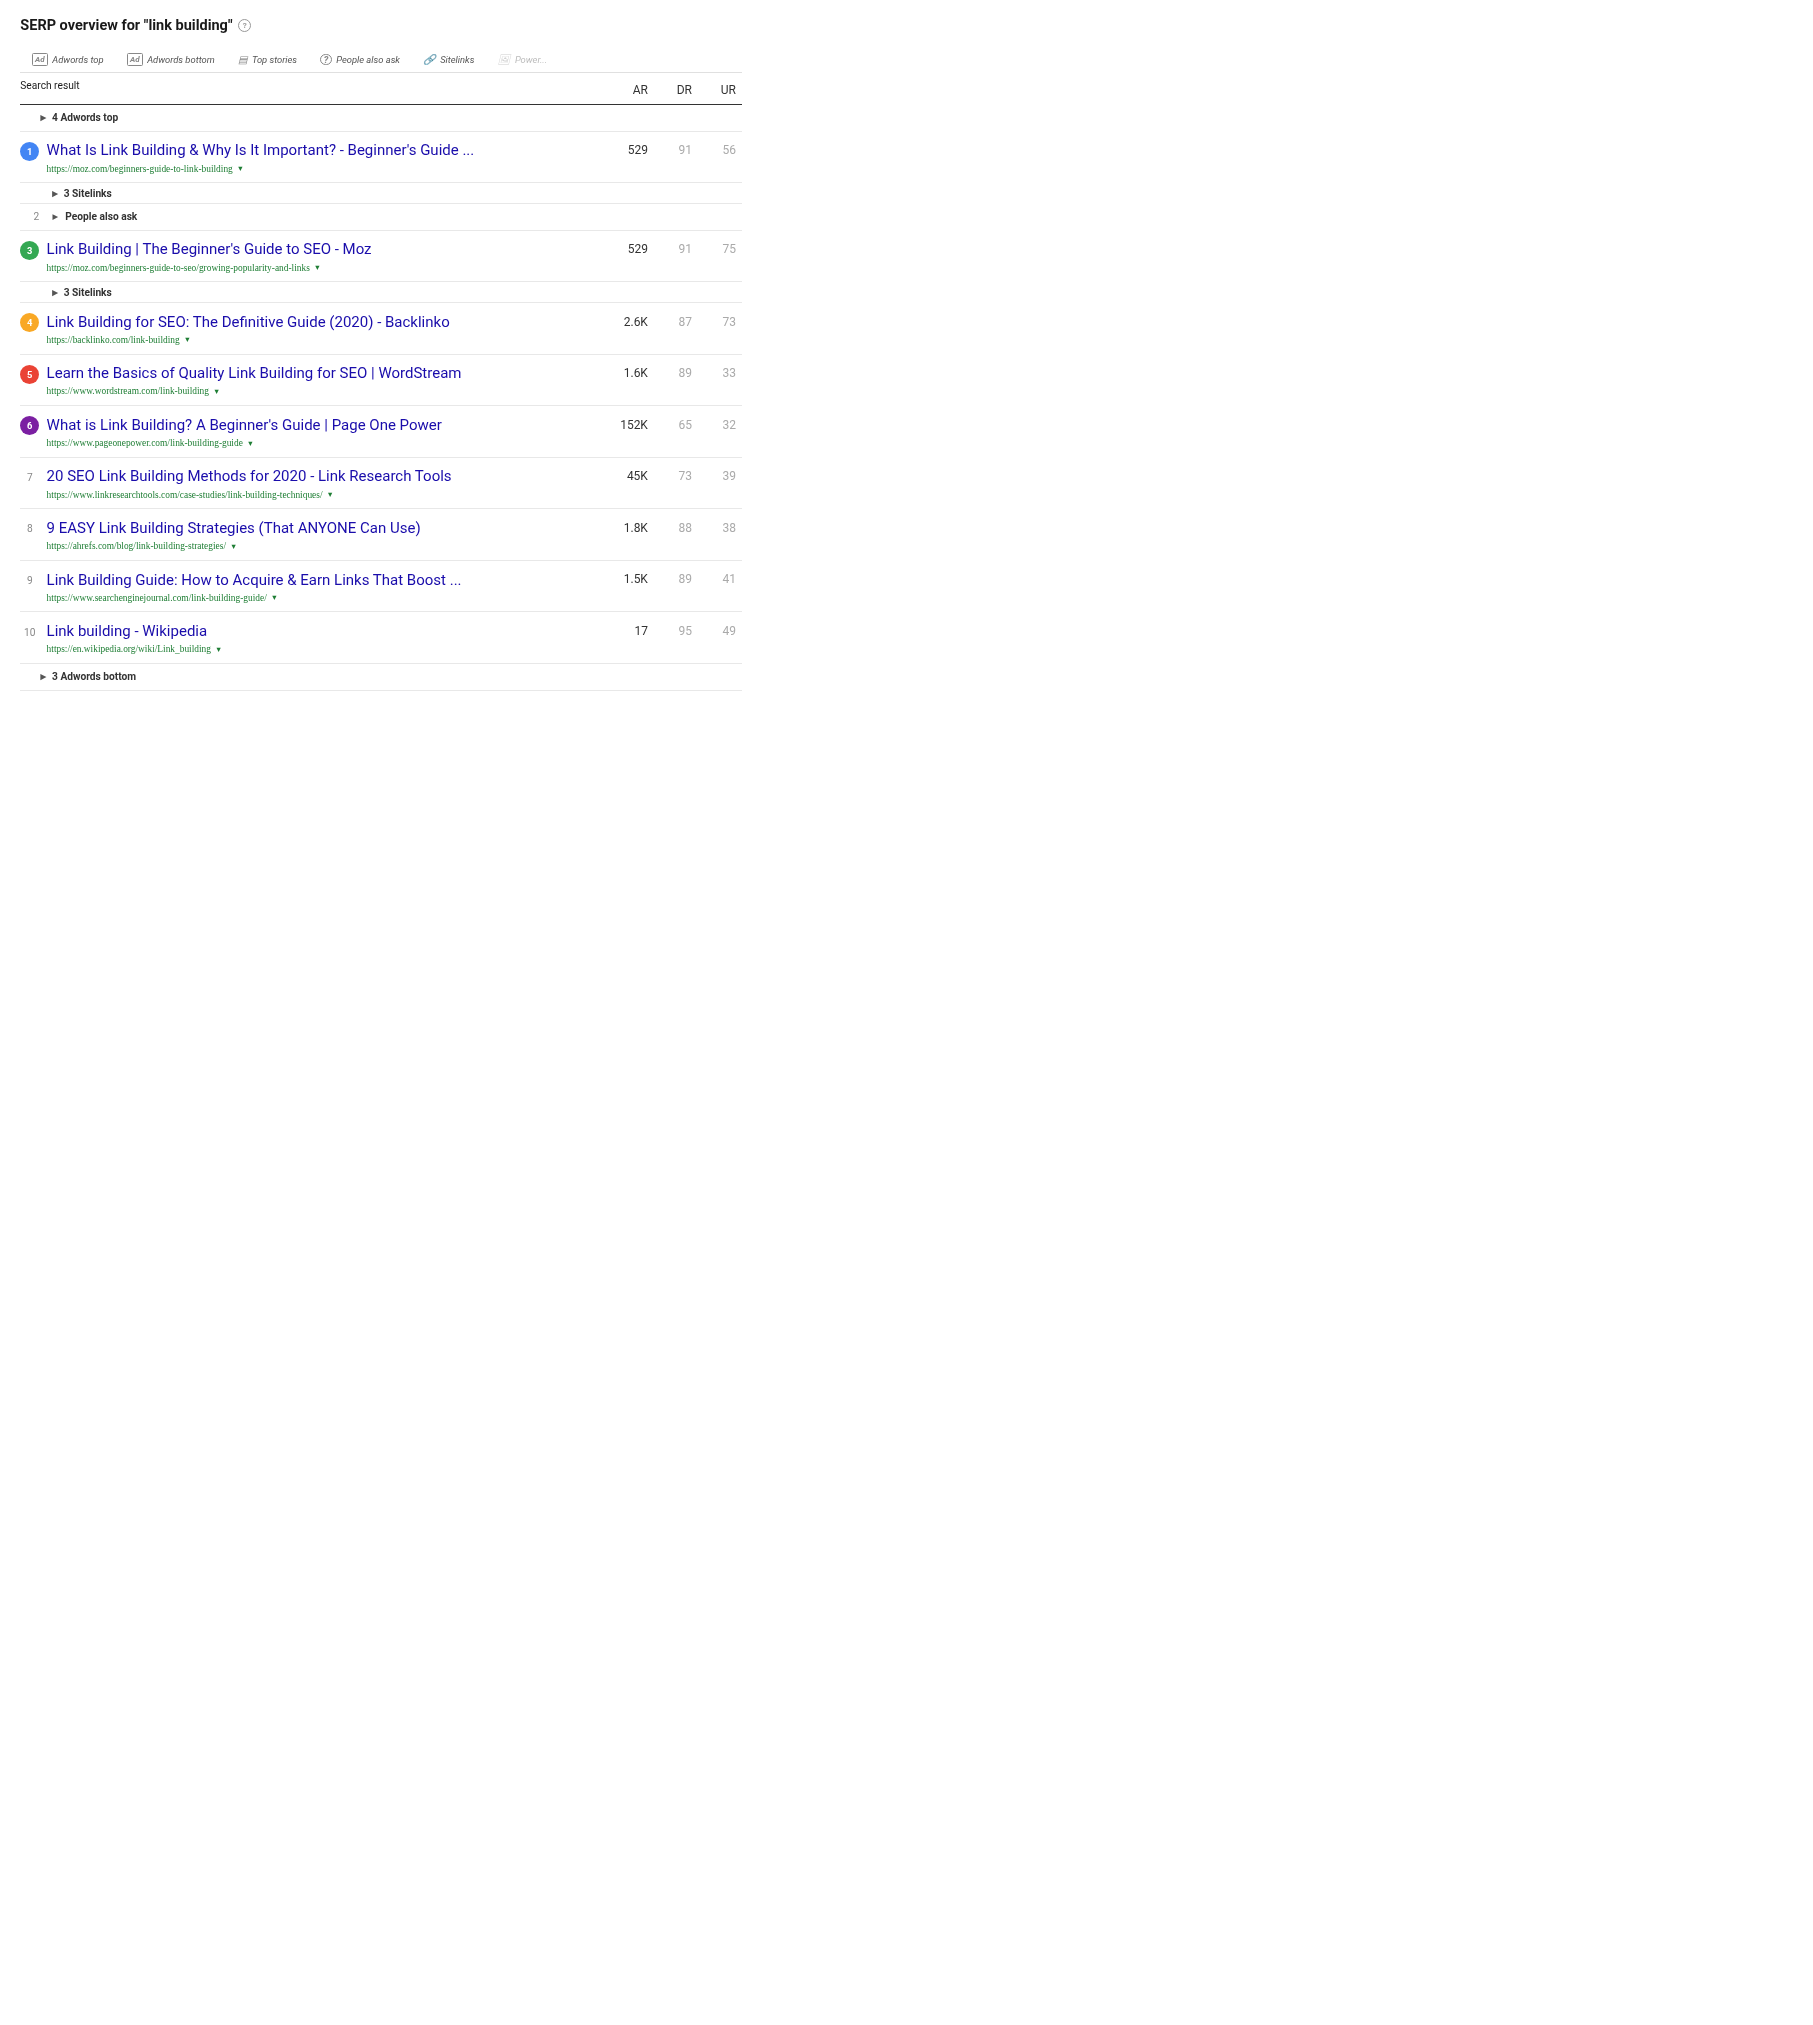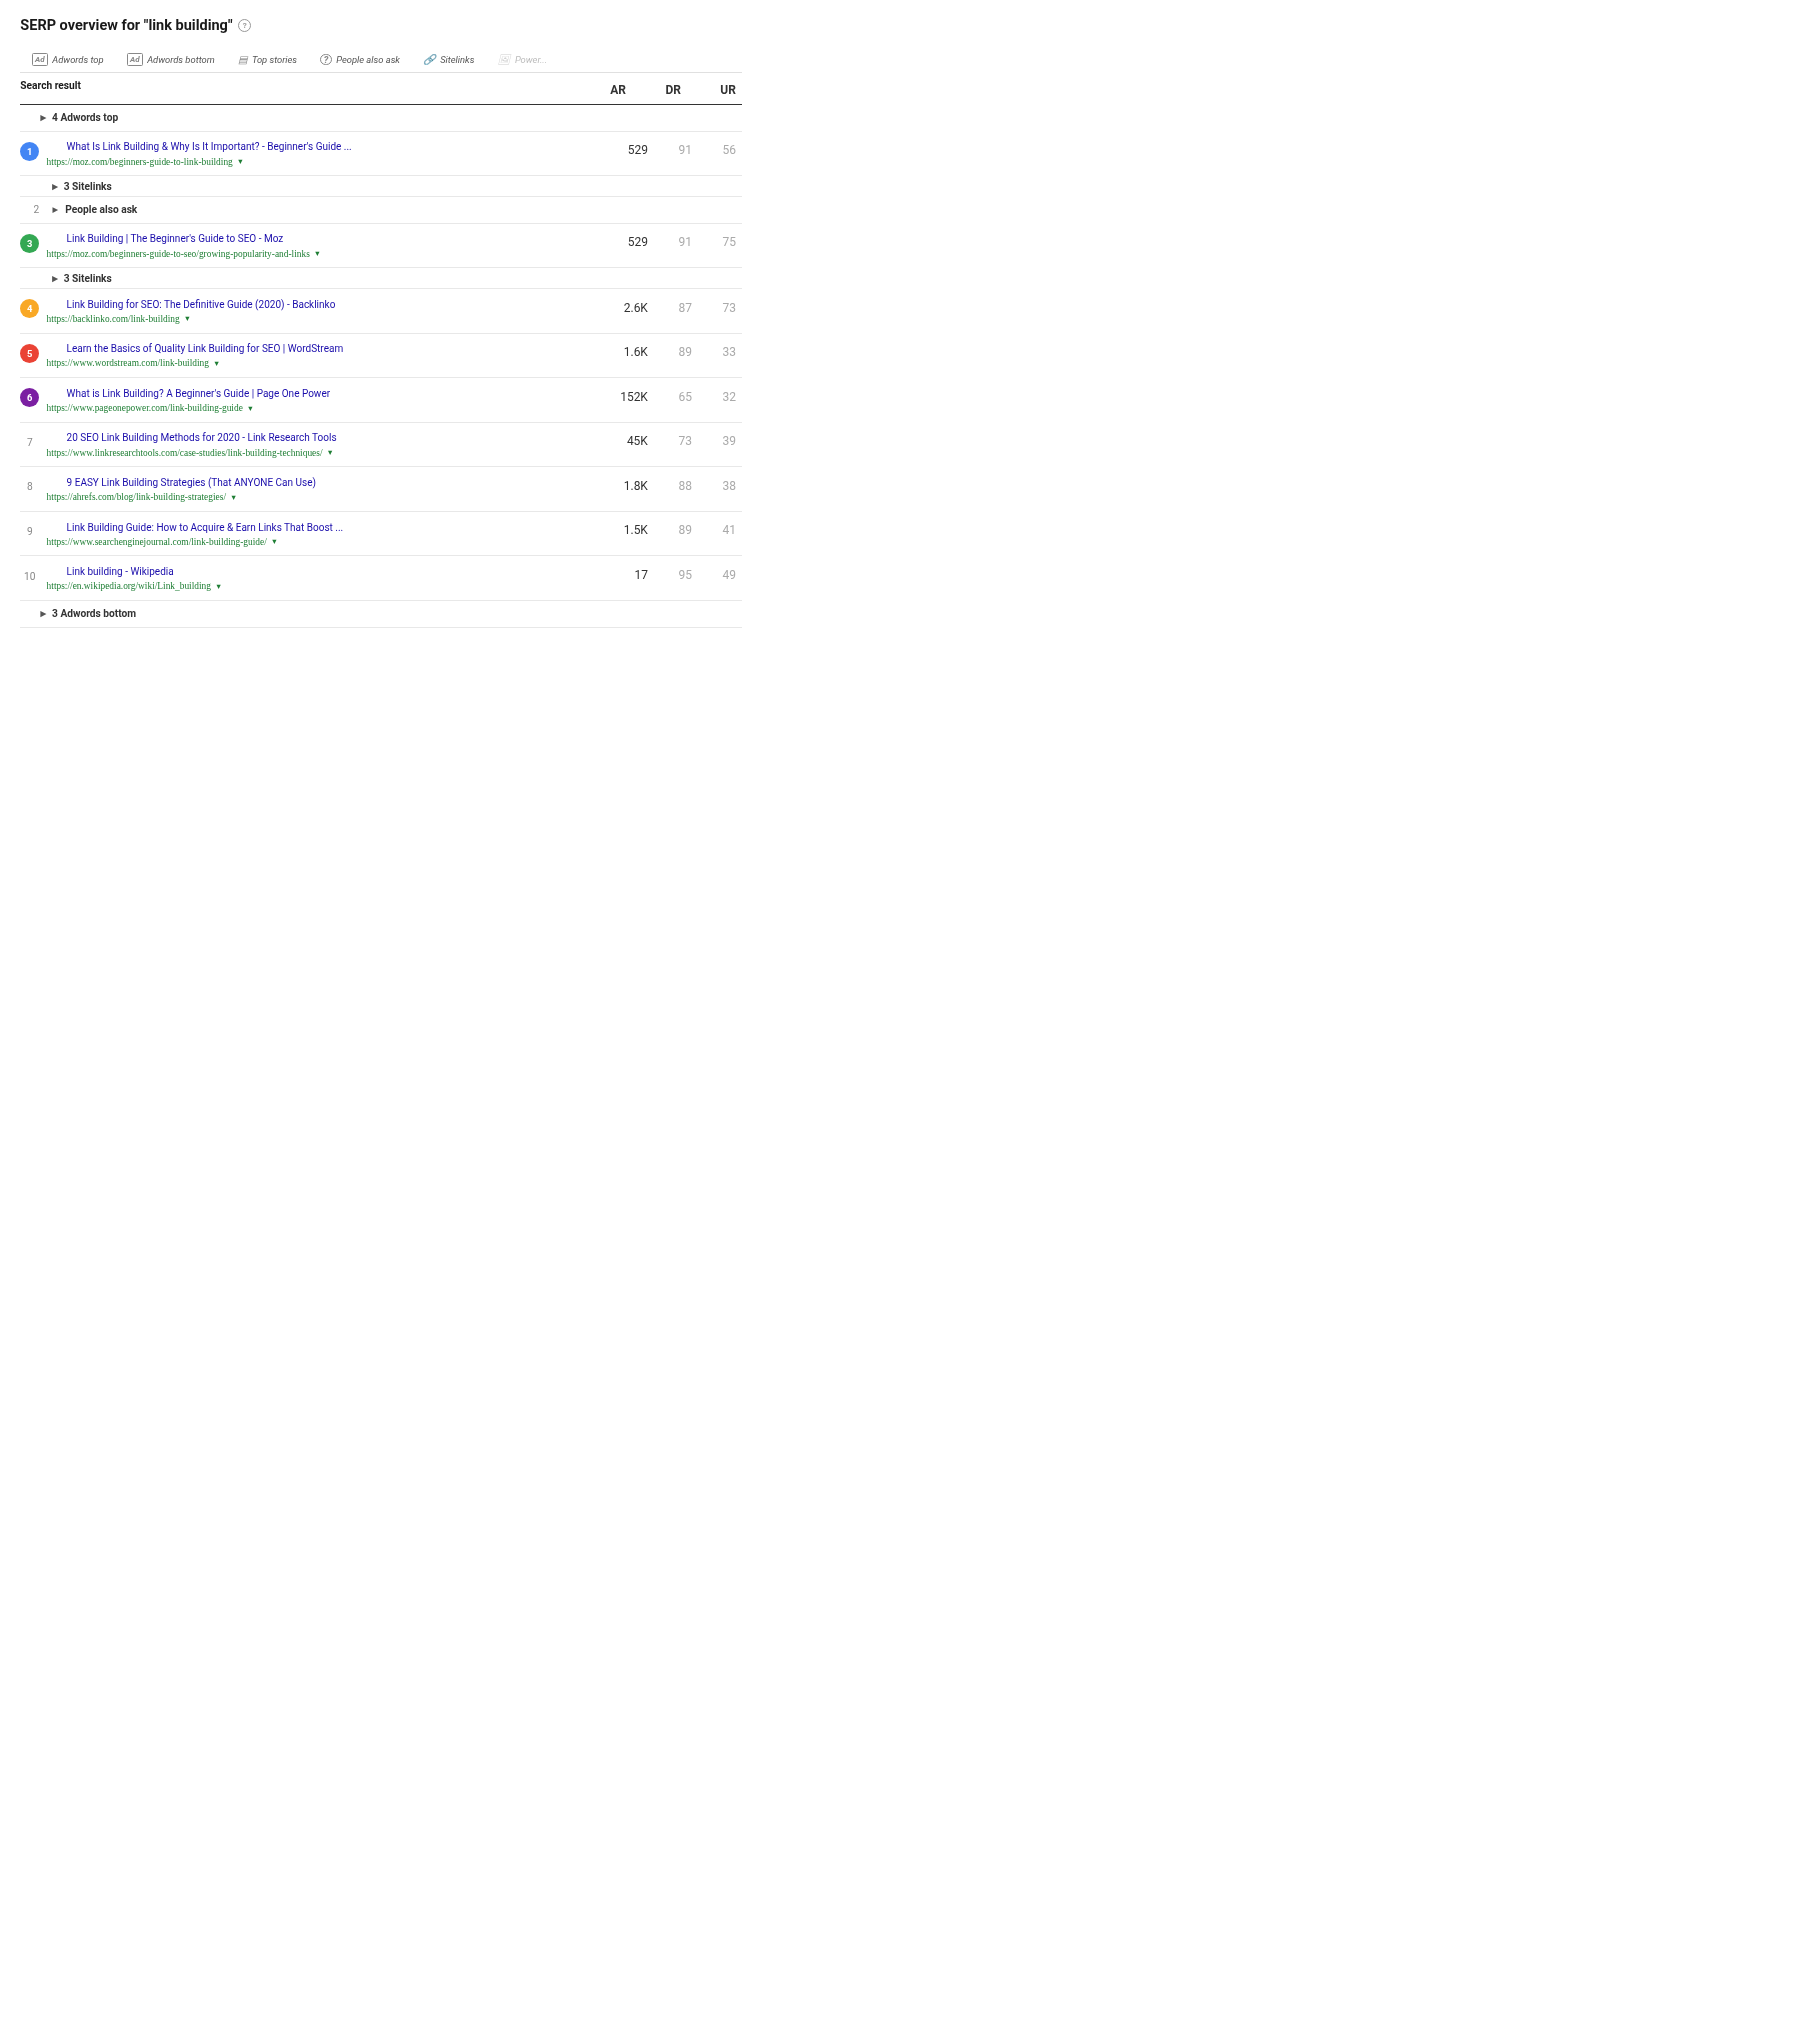--- a/index.html
+++ b/index.html
@@ -67,24 +67,23 @@
     .table-container {
       width: 100%;
       margin-top: 0;
     }
 
     .table-header {
       display: grid;
       grid-template-columns: 1fr 58px 44px 44px;
       padding: 7.3px 0;
       border-bottom: 1.5px solid #333;
-      font-weight: 700;
+      font-weight: 400;
       font-size: 10.2px;
       color: #1a1a1a;
-      gap: 11px;
     }
 
     .table-header .col-ar,
     .table-header .col-dr,
     .table-header .col-ur {
       text-align: right;
       padding-right: 5.8px;
     }
 
     .section-row {
@@ -144,25 +143,24 @@
       font-weight: 400;
       font-size: 10.2px;
     }
 
     .result-content {
       flex: 1;
     }
 
     .result-title {
       color: #1a0dab;
-      font-size: 10px;
+      font-size: 15px;
       line-height: 1.4;
       margin-bottom: 2.2px;
       cursor: pointer;
-      margin-left: 20px;
     }
 
     .result-url {
       color: #1e7e34;
       font-size: 9.4px;
       display: flex;
       align-items: center;
       gap: 4px;
       font-family: Liberation Serif, serif;
     }

